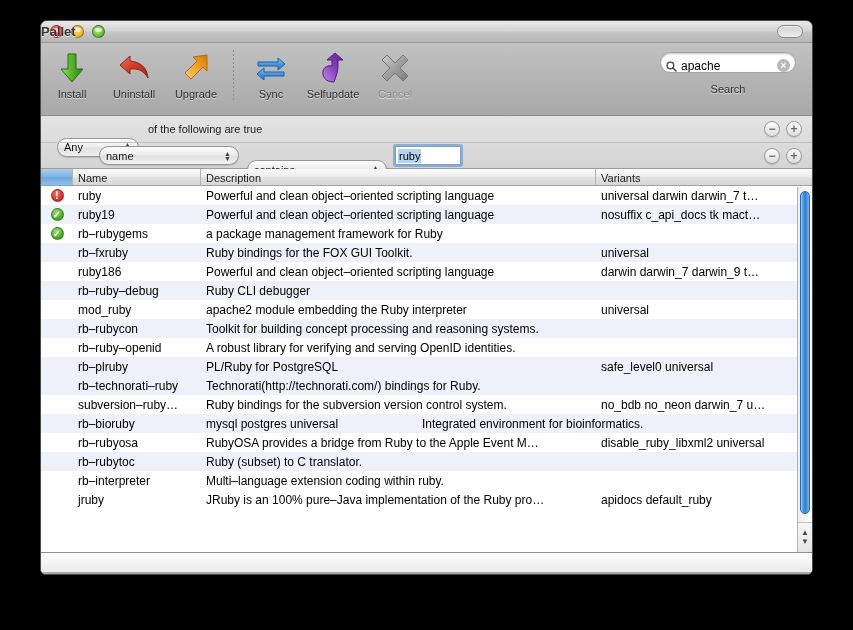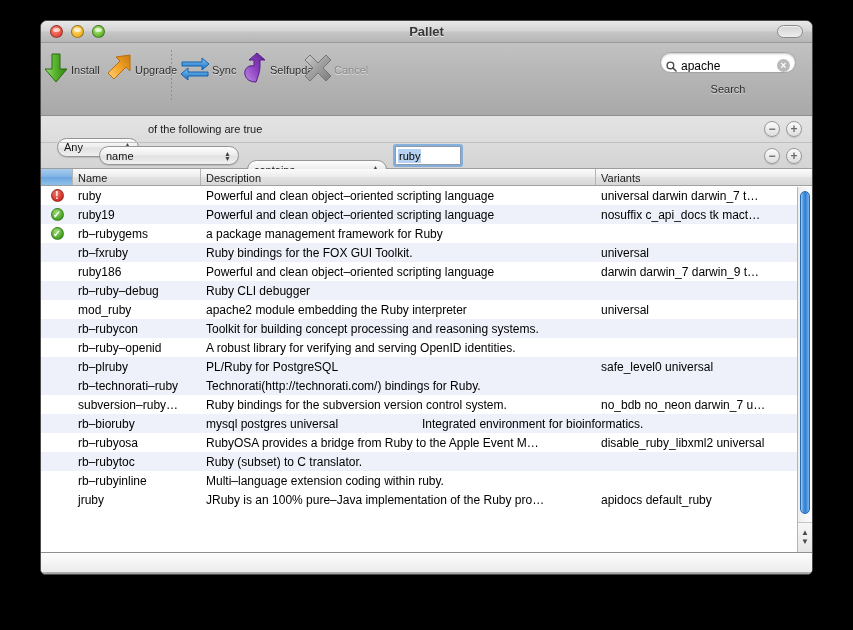--- a/index.html
+++ b/index.html
@@ -54,21 +54,20 @@
     border-radius: 50%;
     background: rgba(255,255,255,0.65);
   }
   .light.close  { background: radial-gradient(circle at 40% 35%, #ff8b7d, #e24b3b 70%, #b32e22); }
   .light.min    { background: radial-gradient(circle at 40% 35%, #ffe08a, #f0b41e 70%, #c08a10); }
   .light.zoom   { background: radial-gradient(circle at 40% 35%, #bdec85, #5eb52c 70%, #3d8a18); }
 
   .win-title {
     position: absolute;
     left: 0; right: 0;
-    text-align: center;
     font-size: 13px;
     font-weight: bold;
     color: #383838;
     text-shadow: 0 1px 0 rgba(255,255,255,0.75);
     pointer-events: none;
   }
   .toolbar-toggle {
     position: absolute;
     right: 9px;
     width: 26px; height: 13px;
@@ -85,21 +84,21 @@
     border-bottom: 1px solid #8e8e8e;
     display: flex;
     align-items: flex-start;
     padding: 5px 0 0 0;
     position: relative;
   }
   .tb-group { display: flex; }
   .tb-item {
     width: 62px;
     display: flex;
-    flex-direction: row;
+    flex-direction: column;
     align-items: center;
     padding-top: 3px;
     cursor: default;
   }
   .tb-icon { height: 34px; display: flex; align-items: center; justify-content: center; }
   .tb-label {
     font-size: 11px;
     color: #2e2e2e;
     margin-top: 3px;
     text-shadow: 0 1px 0 rgba(255,255,255,0.55);
@@ -390,20 +389,35 @@
                   <stop offset="0.45" stop-color="#58b62e"></stop>
                   <stop offset="1" stop-color="#2f7d12"></stop>
             </linearGradient>
               </defs>
             <path d="M11 2 L19 2 L19 17 L26 17 L15 30 L4 17 L11 17 Z" fill="url(#gGreen)" stroke="#2b6b12" stroke-width="1"></path>
           </svg>
         </div>
         <div class="tb-label">Install</div>
       </div>
 
+      <div class="tb-item">
+        <div class="tb-icon">
+          <svg width="34" height="32" viewBox="0 0 34 32">
+            <defs>
+                <linearGradient id="gRed" x1="0" y1="0" x2="1" y2="1">
+              <stop offset="0" stop-color="#e8755c"></stop>
+                  <stop offset="0.5" stop-color="#cf3b22"></stop>
+                  <stop offset="1" stop-color="#9c2612"></stop>
+            </linearGradient>
+              </defs>
+            <path d="M13 4 L3 13 L13 22 L13 17 C21 16 27 19 31 26 C30 15 23 10 13 9 Z" fill="url(#gRed)" stroke="#8f2410" stroke-width="1"></path>
+          </svg>
+        </div>
+        <div class="tb-label">Uninstall</div>
+      </div>
 
       <div class="tb-item">
         <div class="tb-icon">
           <svg width="32" height="32" viewBox="0 0 32 32">
             <defs>
                 <linearGradient id="gOrange" x1="0" y1="1" x2="1" y2="0">
               <stop offset="0" stop-color="#ffd27a"></stop>
                   <stop offset="0.5" stop-color="#f2a32a"></stop>
                   <stop offset="1" stop-color="#c97b0d"></stop>
             </linearGradient>
@@ -624,21 +638,21 @@
           <div class="cell c-var">disable_ruby_libxml2 universal</div>
         </div>
         <div class="trow alt">
           <div class="cell c-status"></div>
           <div class="cell c-name">rb–rubytoc</div>
           <div class="cell c-desc">Ruby (subset) to C translator.</div>
           <div class="cell c-var"></div>
         </div>
         <div class="trow plain">
           <div class="cell c-status"></div>
-          <div class="cell c-name">rb–rubyinline</div>
+          <div class="cell c-name">rb–interpreter</div>
           <div class="cell c-desc">Multi–language extension coding within ruby.</div>
           <div class="cell c-var"></div>
         </div>
         <div class="trow plain">
           <div class="cell c-status"></div>
           <div class="cell c-name">jruby</div>
           <div class="cell c-desc">JRuby is an 100% pure–Java implementation of the Ruby pro…</div>
           <div class="cell c-var">apidocs default_ruby</div>
         </div>
       </div>

